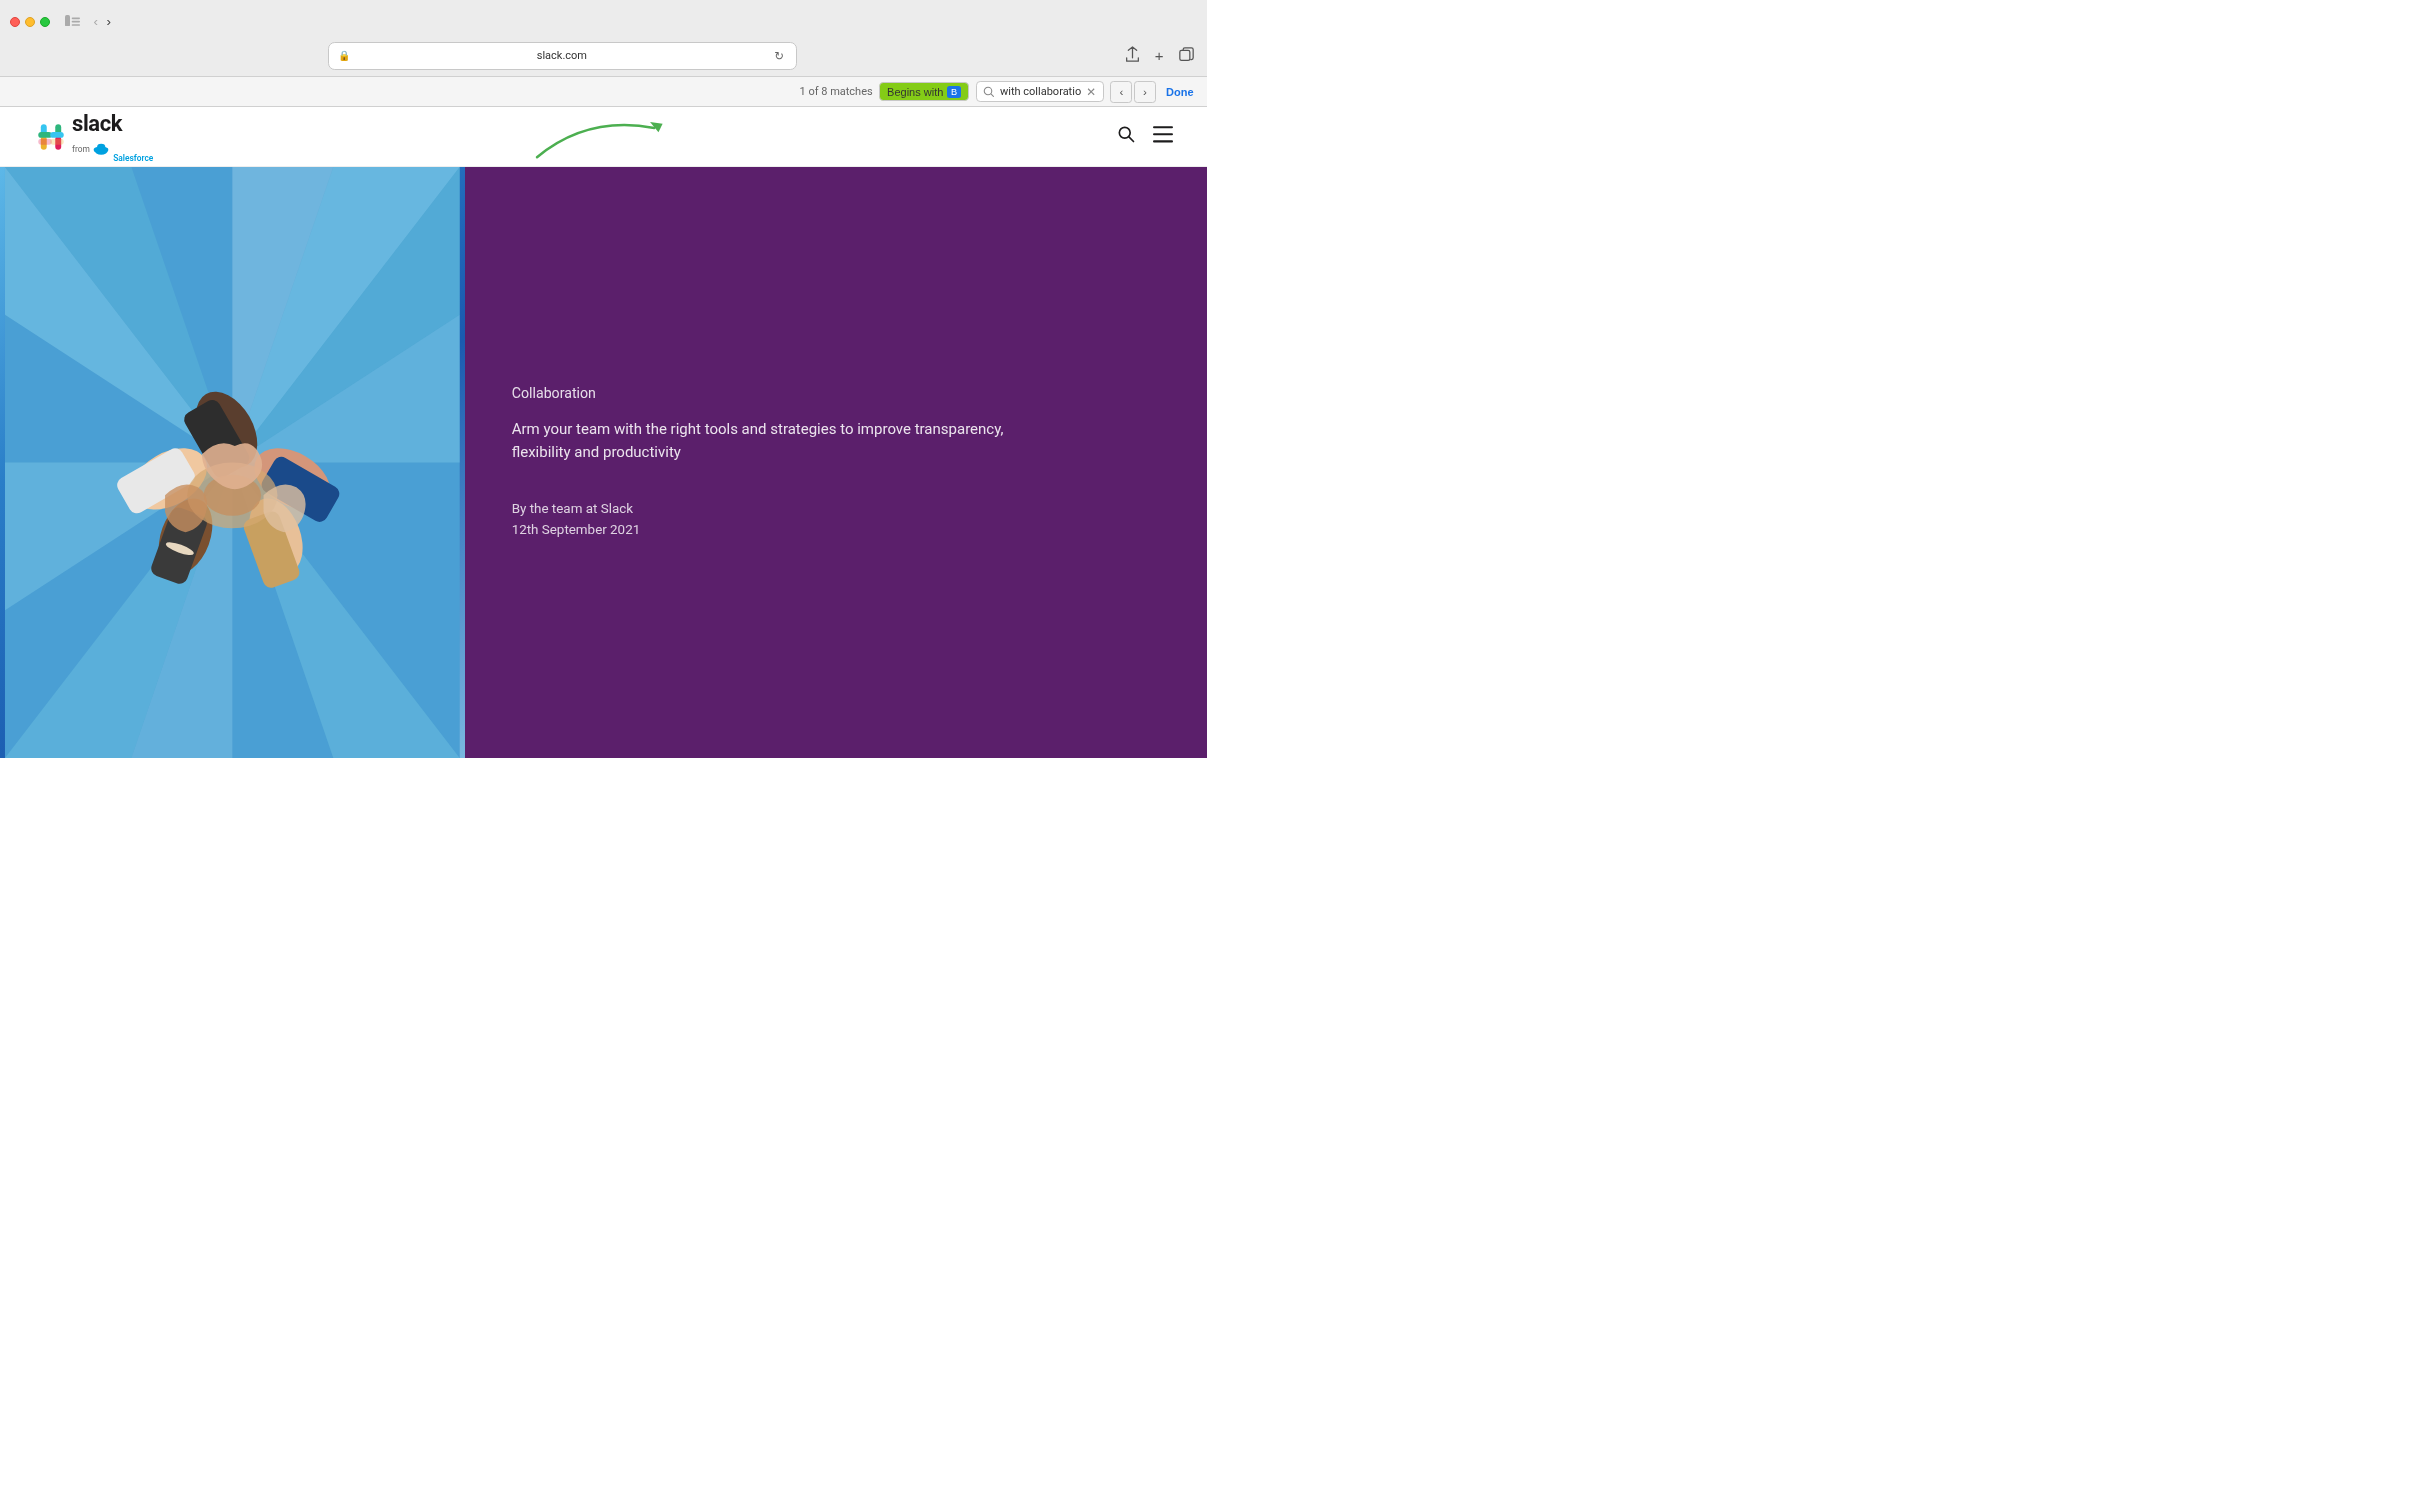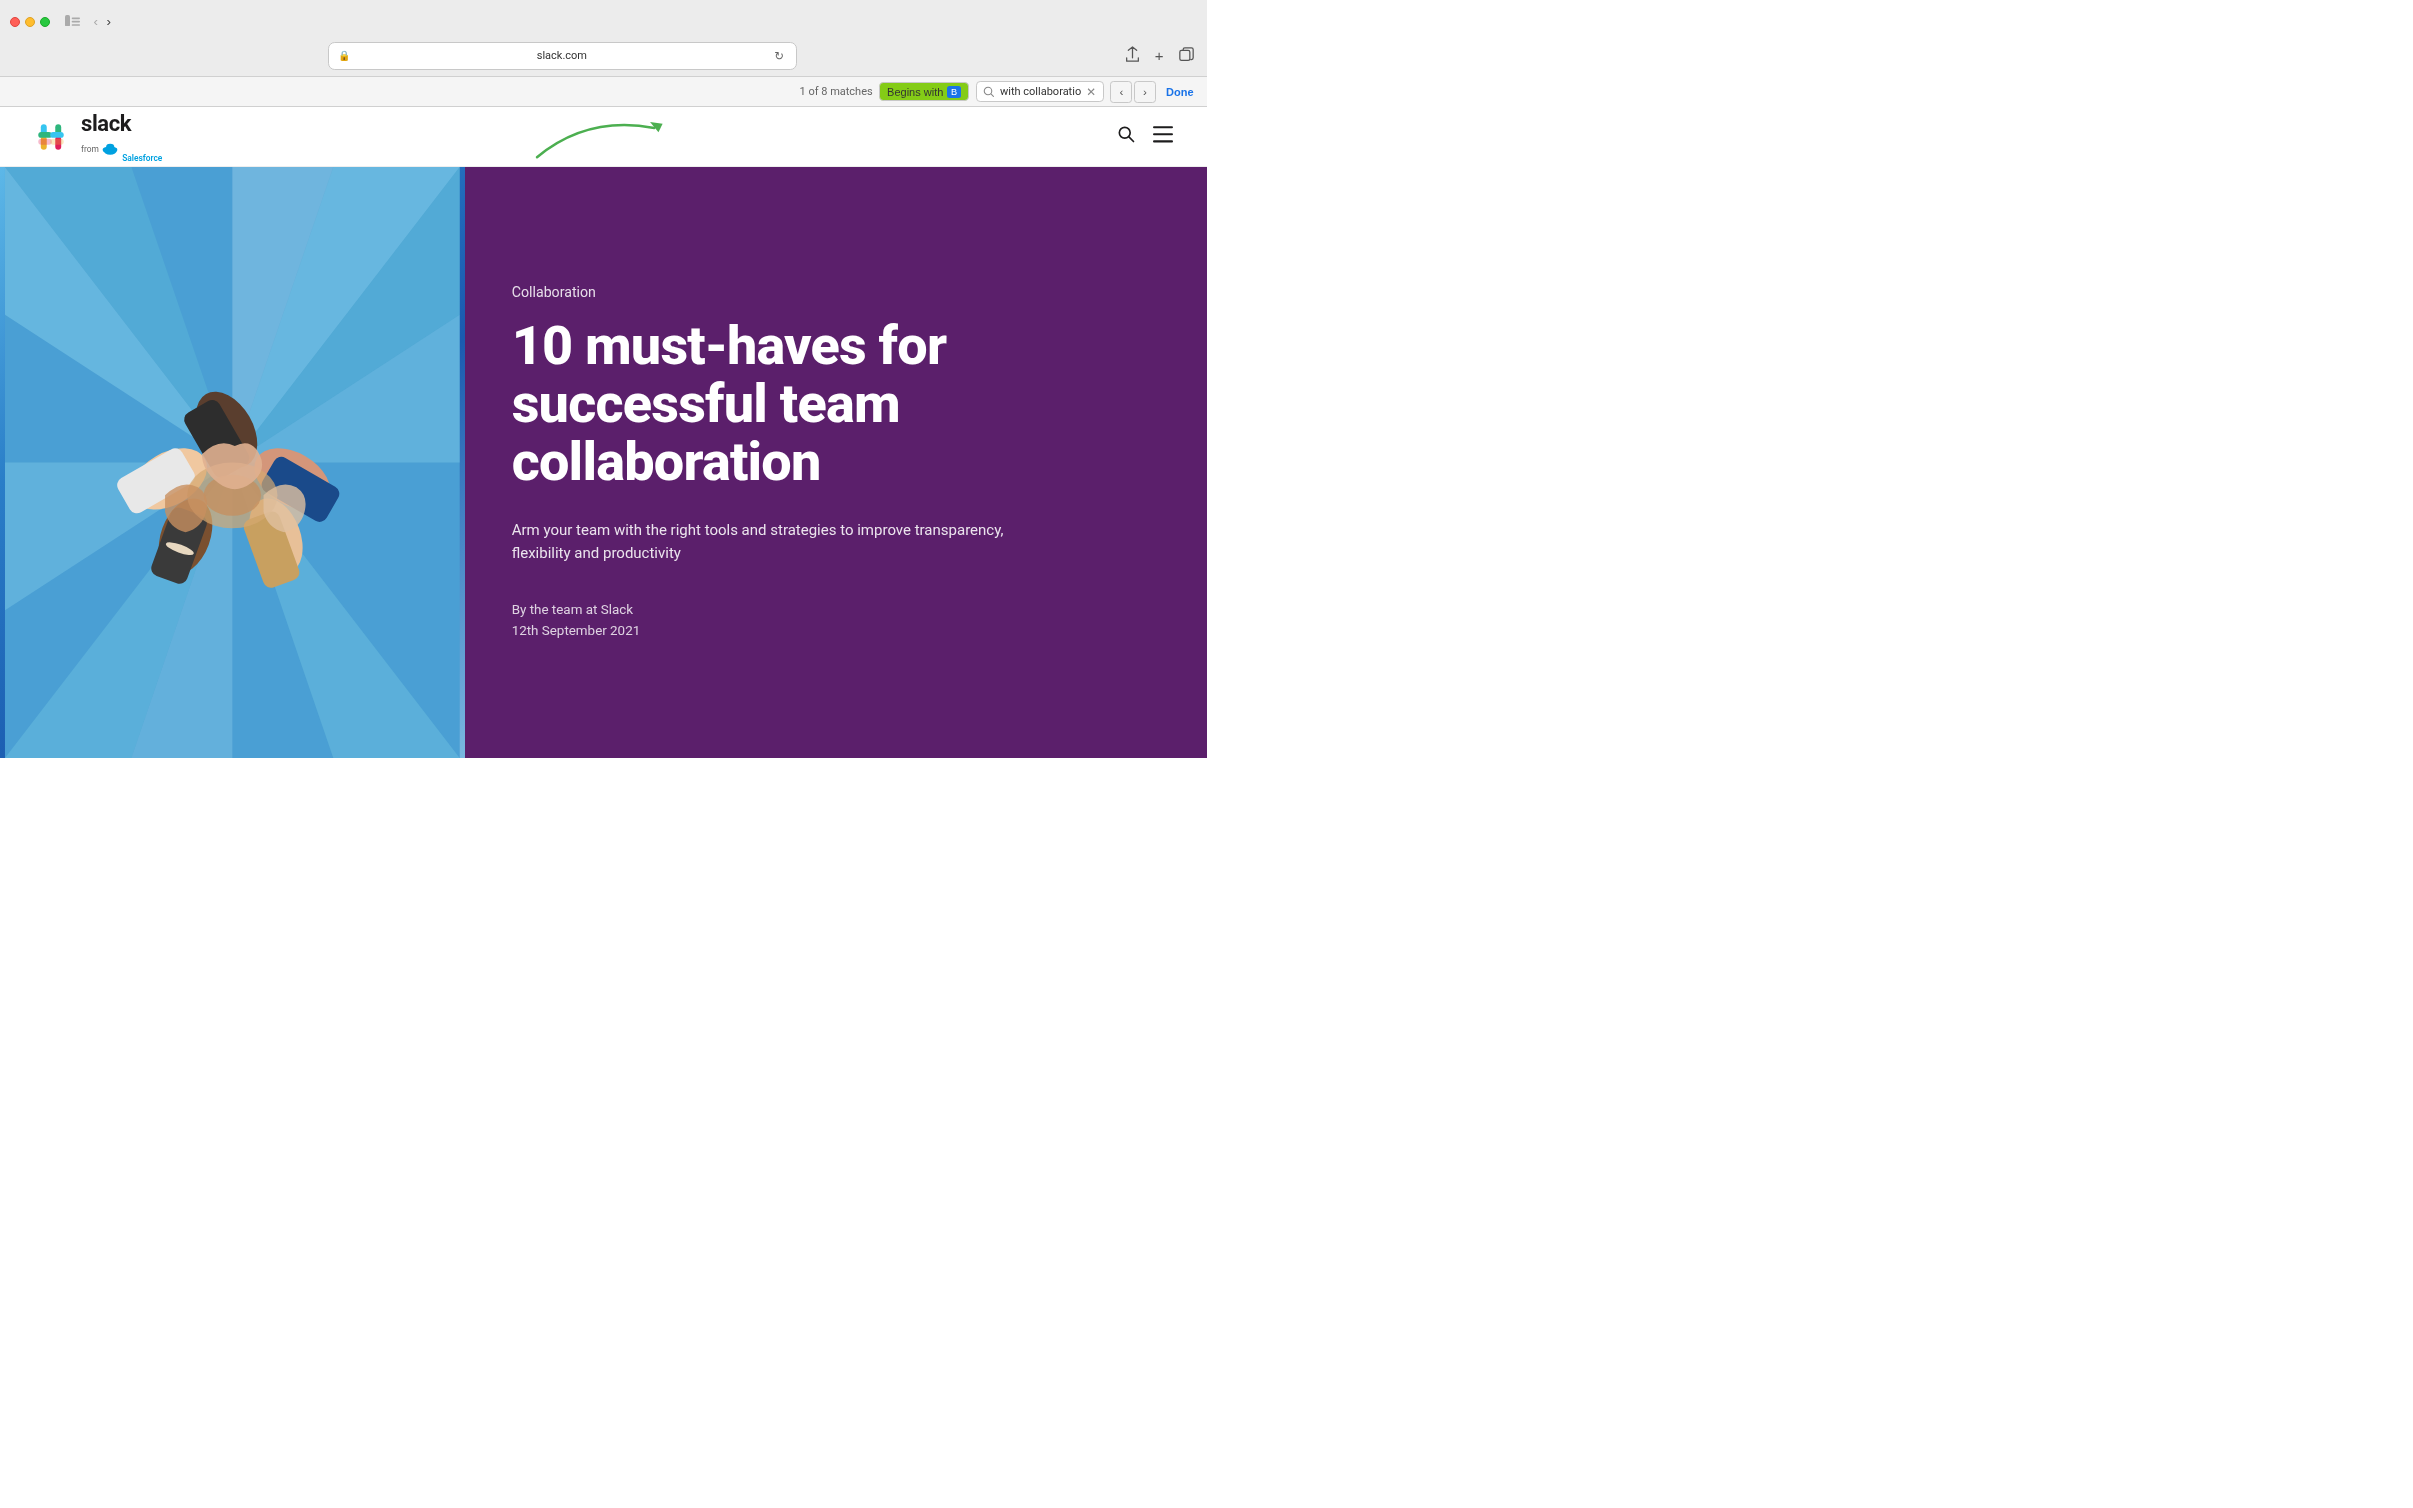--- a/index.html
+++ b/index.html
@@ -213,21 +213,21 @@
       padding: 0 34px;
       height: 60px;
       background: #fff;
       border-bottom: 0.8px solid #eee;
       position: relative;
     }
 
     .slack-logo {
       display: flex;
       align-items: center;
-      gap: 13px;
+      gap: 4px;
     }
 
     .slack-logo-icon {
       width: 34px;
       height: 34px;
     }
 
     .slack-logo-text {
       display: flex;
       flex-direction: column;
@@ -511,21 +511,20 @@
       <ellipse cx="213" cy="465" rx="18" ry="5" fill="#e8d8c0" transform="rotate(20 213 465)"></ellipse>
 
       <path d="M240 350 Q260 330 280 340 Q300 330 310 350 Q320 370 300 385 Q280 400 260 385 Q240 370 240 350Z" fill="#e0b090" opacity="0.9"></path>
       <path d="M195 400 Q215 380 235 390 Q250 400 245 420 Q240 440 220 445 Q200 440 195 420 Z" fill="#c89060" opacity="0.8"></path>
       <path d="M315 400 Q335 380 355 390 Q370 400 365 420 Q360 440 340 445 Q320 440 315 420 Z" fill="#e0c0a0" opacity="0.8"></path>
     </svg>
   </div>
 
   <div class="hero-content">
     <p class="hero-category">Collaboration</p>
-    <h1 class="hero-title">10 must-haves for successful team collaboration</h1>
     <p class="hero-subtitle">Arm your team with the right tools and strategies to improve transparency, flexibility and productivity</p>
     <div class="hero-author">
       <div>By the team at Slack</div>
       <div>12th September 2021</div>
     </div>
   </div>
 </section>
 
 
 </body></html>

